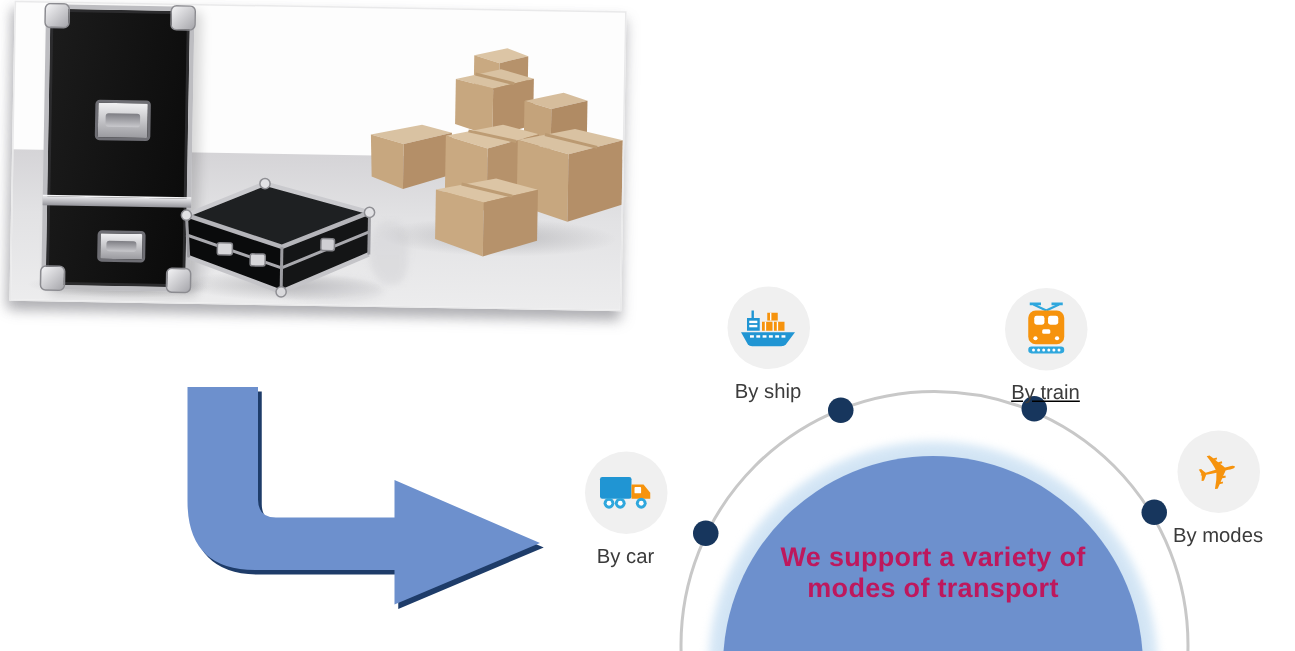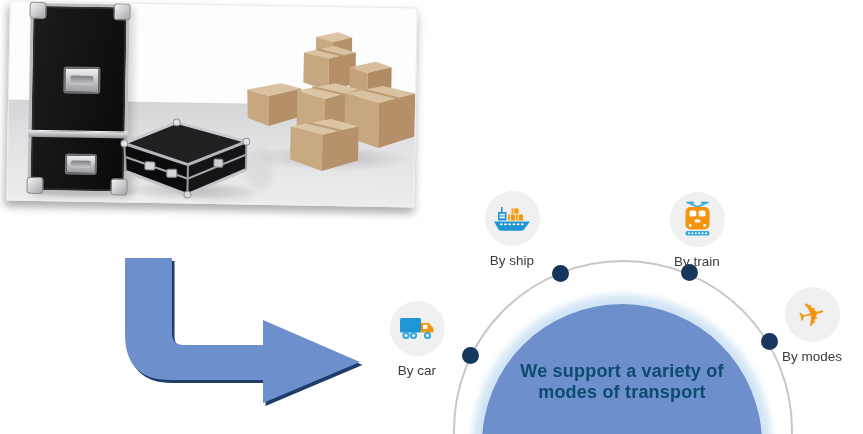--- a/index.html
+++ b/index.html
@@ -49,21 +49,21 @@
 
   
   .arc { position:absolute; left:453px; top:260px; width:340px; height:340px;
     border:2px solid #c8c8c8; border-radius:50%; box-sizing:border-box; }
   .halo { position:absolute; left:472px; top:294px; width:300px; height:300px; border-radius:50%;
     background:radial-gradient(circle, #b9d3ec 55%, #ddecf8 72%, rgba(221,236,248,0) 86%);
     filter:blur(3px); }
   .bubble { position:absolute; left:482px; top:304px; width:280px; height:280px;
     border-radius:50%; background:#6d90cd; }
   .caption { position:absolute; left:497px; top:361px; width:250px; text-align:center;
-    color:#0c4a6e; font-size:18px; font-weight:bold; line-height:21px; letter-spacing:.2px; }
+    color:#be185d; font-size:18px; font-weight:bold; line-height:21px; letter-spacing:.2px; }
 
   .node { position:absolute; width:17px; height:17px; border-radius:50%; background:#17365d; }
 
   .mode { position:absolute; width:90px; text-align:center; }
   .mode-circle { width:55px; height:55px; border-radius:50%; background:#f0f0f0;
     margin:0 auto; display:flex; align-items:center; justify-content:center; }
   .mode-label { margin-top:7px; font-size:13.5px; color:#3b3b3b; }
   .plane-glyph { display:inline-block; font-family:"DejaVu Sans", sans-serif;
     font-size:33px; color:#f6930d; transform:rotate(-14deg); line-height:1; }
 </style>
@@ -218,21 +218,21 @@
           <rect x="15.4" y="19.5" width="2.6" height="1.6"></rect>
             <rect x="19.6" y="19.5" width="2.6" height="1.6"></rect>
           <rect x="23.8" y="19.5" width="2.6" height="1.6"></rect>
             <rect x="28" y="19.5" width="2.6" height="1.6"></rect>
         </g>
       </svg>
     </div>
     <div class="mode-label">By ship</div>
   </div>
 
-  <div class="mode" style="left:652px;top:192px;">
+  <div class="mode" style="left:652px;top:192px;text-decoration:underline;">
     <div class="mode-circle">
       <svg width="31" height="37" viewBox="0 0 31 37">
         <line x1="7" y1="2" x2="15.5" y2="6" stroke="#2fa7dd" stroke-width="1.6"></line>
         <line x1="24" y1="2" x2="15.5" y2="6" stroke="#2fa7dd" stroke-width="1.6"></line>
         <line x1="4.5" y1="1.6" x2="12" y2="1.6" stroke="#2fa7dd" stroke-width="1.8"></line>
         <line x1="19" y1="1.6" x2="26.5" y2="1.6" stroke="#2fa7dd" stroke-width="1.8"></line>
         <rect x="3.5" y="6" width="24" height="22.5" rx="5" fill="#f6930d"></rect>
         <rect x="7.5" y="9.5" width="6.8" height="6" rx="1.6" fill="#ffffff"></rect>
         <rect x="16.7" y="9.5" width="6.8" height="6" rx="1.6" fill="#ffffff"></rect>
         <rect x="12.8" y="18.5" width="5.4" height="3" rx="1" fill="#ffffff"></rect>

